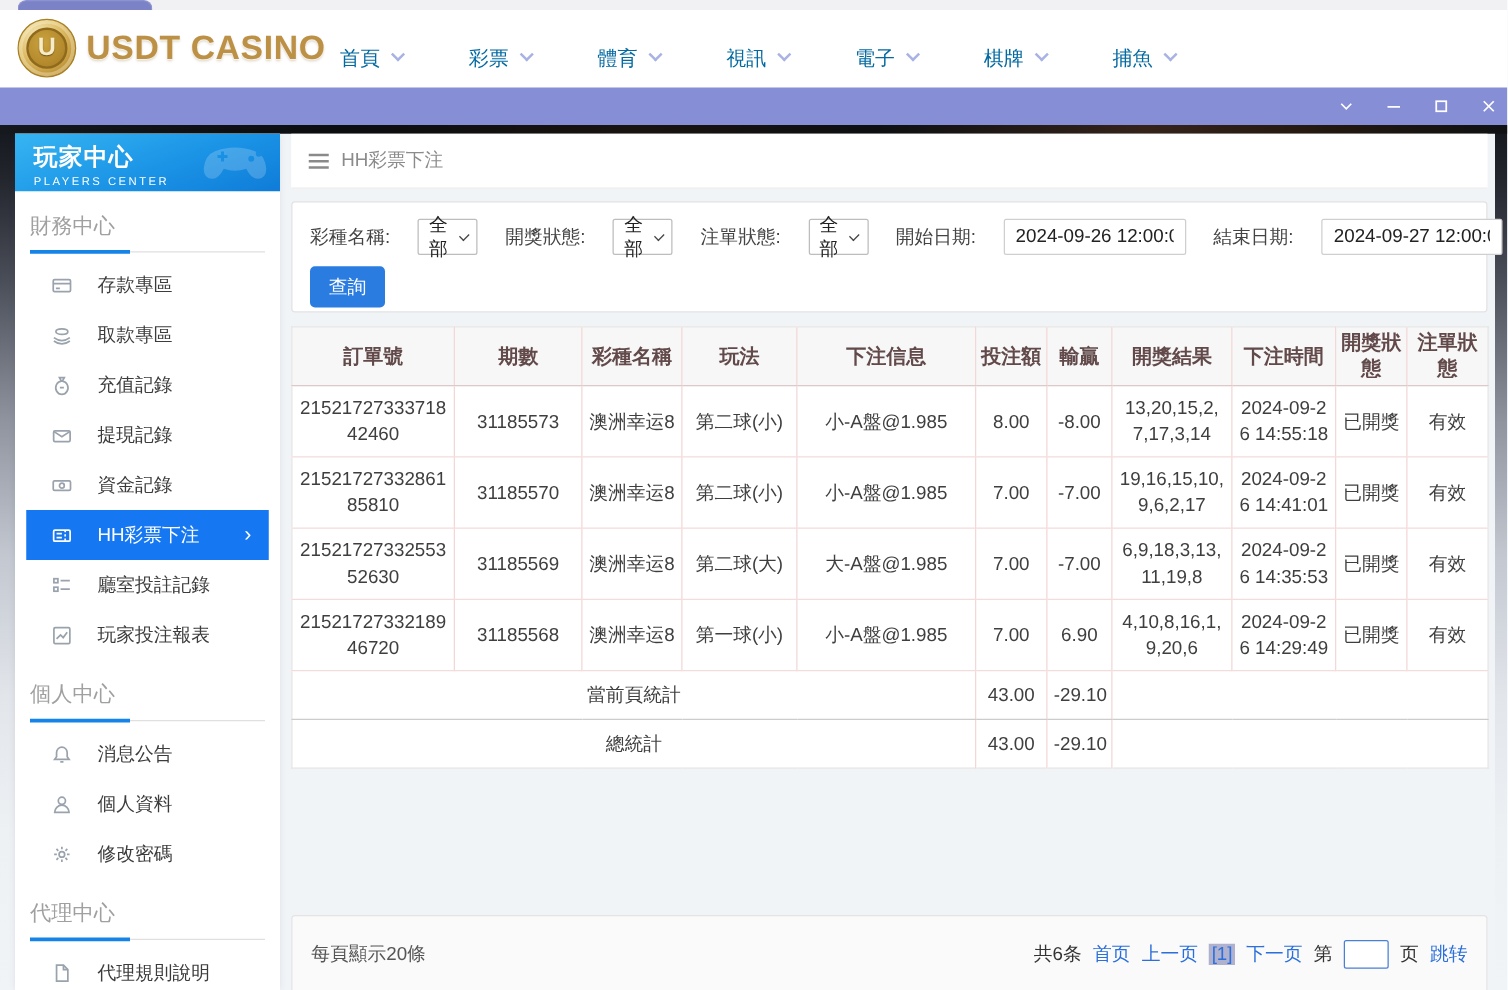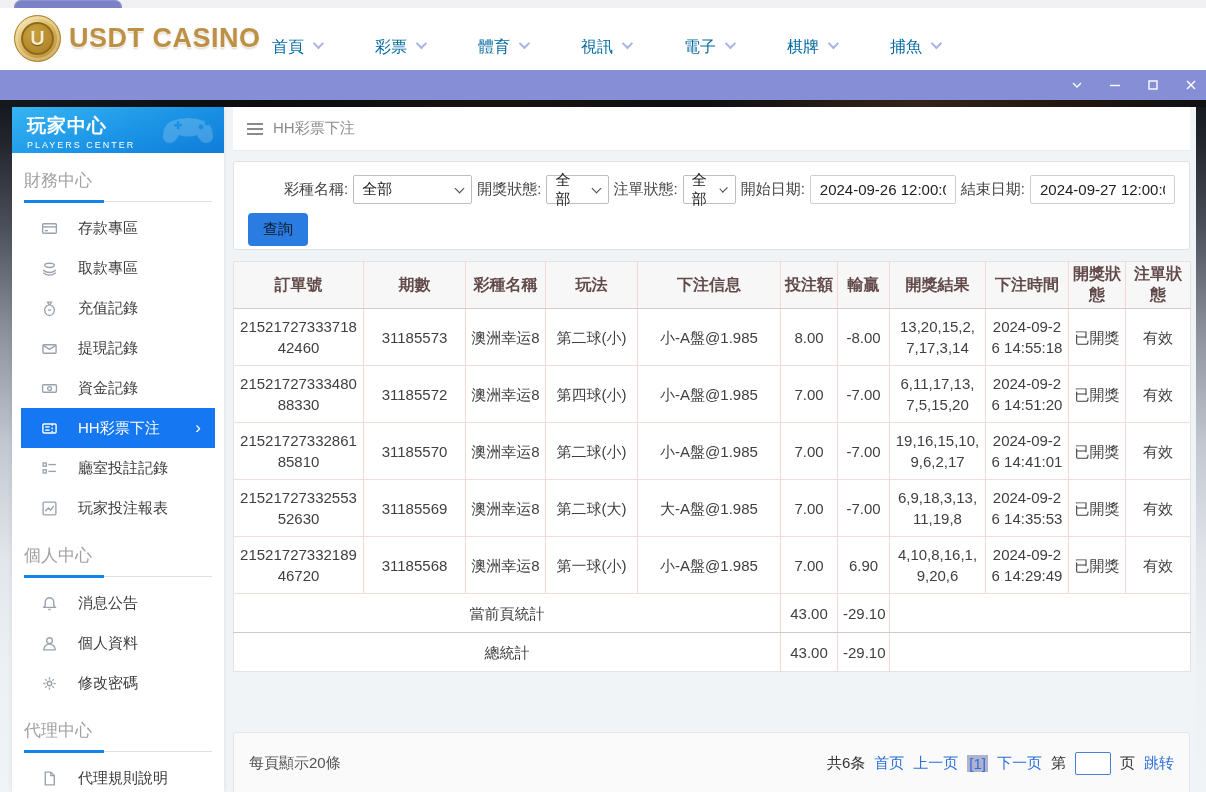--- a/index.html
+++ b/index.html
@@ -65,30 +65,30 @@
 
   
   .page-header { position:absolute; left:233px; top:107px; width:957px; height:44px; background:#fff;
                  border-bottom:1px solid #ececec; display:flex; align-items:center; padding-left:14px; gap:10px; }
   .hamburger { width:16px; cursor:pointer; }
   .hamburger div { height:2px; background:#8a8a8a; margin:3px 0; }
   .page-title { font-size:15px; color:#8b8b8b; }
 
   .filter-panel { position:absolute; left:233px; top:161px; width:957px; height:89px; background:#fff;
                   border:1px solid #e2e2e2; border-radius:3px; padding:13px 14px 0 14px; }
-  .filter-row { display:flex; align-items:center; gap:5px; flex-wrap:nowrap;margin-left:36px; }
+  .filter-row { display:flex; align-items:center; gap:22px; flex-wrap:nowrap; }
   .f-label { font-size:15px; color:#444; white-space:nowrap; }
   .f-select { height:29px; border:1px solid #bdbdbd; border-radius:2px; background:#fff; display:flex;
               align-items:center; justify-content:space-between; padding:0 8px; cursor:pointer; }
   .f-select .val { font-size:15px; color:#222; }
   .f-select .chev { width:7px; height:7px; border-right:1.6px solid #444; border-bottom:1.6px solid #444;
               transform:rotate(45deg); margin:-3px 0 0 8px; }
   .f-input { height:29px; border:1px solid #cfcfcf; border-radius:2px; font-size:15px; color:#222;
              padding:0 9px; font-family:inherit; }
-  .btn-search { margin-top:9px; background:#2a7ce0; color:#0f172a; border:none; border-radius:4px;
+  .btn-search { margin-top:9px; background:#2a7ce0; color:#ffffff; border:none; border-radius:4px;
              font-size:15px; padding:7px 15px; cursor:pointer; font-family:inherit; }
 
   
   .table-wrap { position:absolute; left:233px; top:261px; width:957px; }
   table { border-collapse:collapse; width:957px; table-layout:fixed; background:#fff;
           border:1px solid #e3e3e3; }
   th { height:41px; background:#f7f7f7; color:#62494a; font-size:16px; font-weight:bold;
        border-right:1px solid #f3d8d8; border-bottom:1px solid #ddc9c9; padding:2px; }
   td { height:57px; text-align:center; vertical-align:middle; font-size:15px; color:#3f3f3f;
        border-right:1px solid #f3d8d8; border-bottom:1px solid #f3dcdc; padding:3px 5px;
@@ -383,33 +383,20 @@
             <td>第二球(小)</td>
             <td>小-A盤@1.985</td>
             <td>8.00</td>
             <td>-8.00</td>
             <td>13,20,15,2,7,17,3,14</td>
             <td>2024-09-26 14:55:18</td>
             <td>已開獎</td>
             <td>有效</td>
           </tr>
           <tr>
-            <td>2152172733348088330</td>
-            <td>31185572</td>
-            <td>澳洲幸运8</td>
-            <td>第四球(小)</td>
-            <td>小-A盤@1.985</td>
-            <td>7.00</td>
-            <td>-7.00</td>
-            <td>6,11,17,13,7,5,15,20</td>
-            <td>2024-09-26 14:51:20</td>
-            <td>已開獎</td>
-            <td>有效</td>
-          </tr>
-          <tr>
             <td>2152172733286185810</td>
             <td>31185570</td>
             <td>澳洲幸运8</td>
             <td>第二球(小)</td>
             <td>小-A盤@1.985</td>
             <td>7.00</td>
             <td>-7.00</td>
             <td>19,16,15,10,9,6,2,17</td>
             <td>2024-09-26 14:41:01</td>
             <td>已開獎</td>

